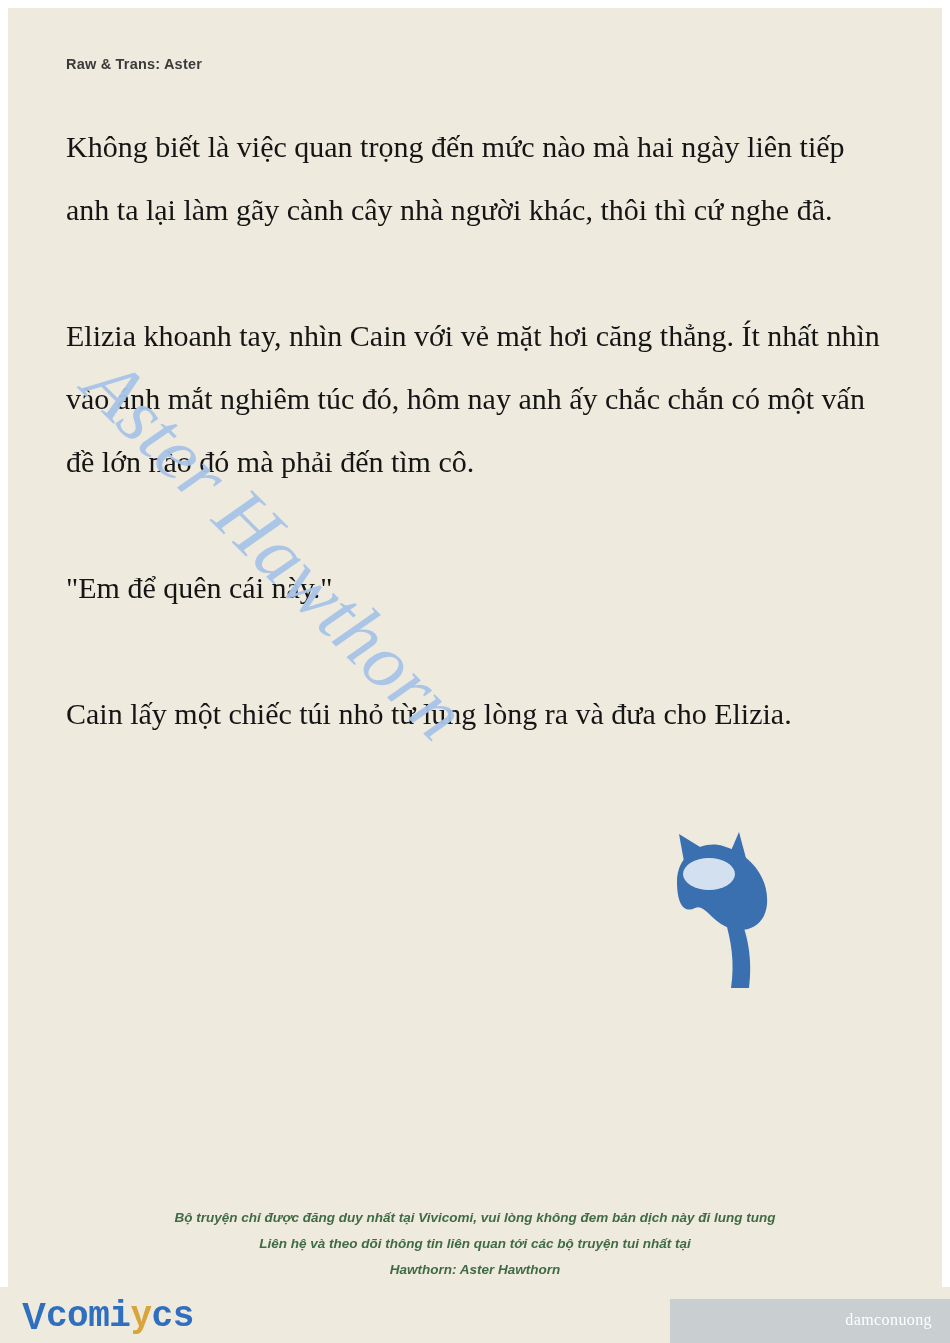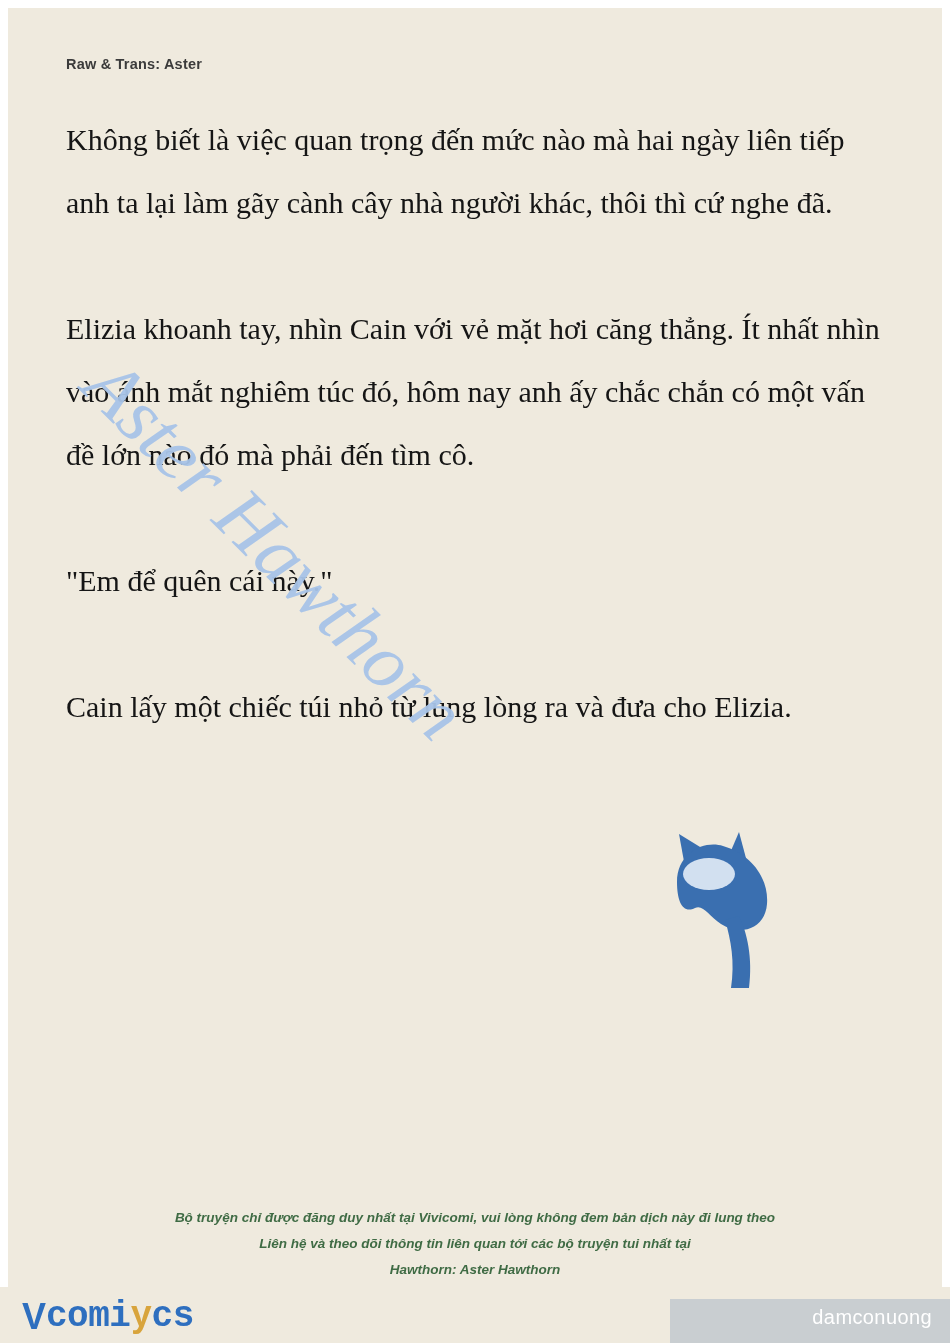--- a/index.html
+++ b/index.html
@@ -43,21 +43,21 @@
     top: 56px;
     font-size: 14.5px;
     font-weight: bold;
     color: #3b3b3b;
     letter-spacing: 0.2px;
   }
 
   .body-text {
     position: absolute;
     left: 66px;
-    top: 108px;
+    top: 115px;
     width: 815px;
     font-family: "Liberation Serif", serif;
     font-size: 30px;
     line-height: 63px;
     color: #151515;
   }
   .body-text p {
     margin: 0 0 63px 0;
   }
   .body-text p:last-child {
@@ -134,22 +134,22 @@
     line-height: 1;
     letter-spacing: -0.5px;
   }
   .brand-y {
     color: #d8a43c;
   }
   .bottom-right-label {
     position: absolute;
     right: 18px;
     bottom: 14px;
-    font-family: Liberation Sans, sans-serif;
-    font-size: 20px;
+    font-family: Liberation Serif, serif;
+    font-size: 16px;
     color: #ffffff;
     letter-spacing: 0.4px;
   }
   .bottom-right-bg {
     position: absolute;
     right: 0;
     bottom: 0;
     width: 280px;
     height: 44px;
     background: #a9b7c6;
@@ -180,21 +180,21 @@
     <svg viewBox="0 0 120 180" width="120" height="180" aria-hidden="true">
       <path d="M20 55 L14 22 L40 38 Z" fill="#3a6fb0"></path>
       <path d="M62 48 L74 20 L82 50 Z" fill="#3a6fb0"></path>
       <path d="M12 70 C12 40 40 28 58 34 C86 42 104 66 102 92 C100 118 74 124 56 112 C44 104 38 92 30 96 C18 102 12 90 12 70 Z" fill="#3a6fb0"></path>
       <path d="M60 108 C66 128 70 150 66 176 L84 176 C88 146 82 120 74 104 Z" fill="#3a6fb0"></path>
       <ellipse cx="44" cy="62" rx="26" ry="16" fill="#e3ecf7" opacity="0.9"></ellipse>
     </svg>
   </div>
 
   <div class="footer-notes">
-    <div>Bộ truyện chỉ được đăng duy nhất tại Vivicomi, vui lòng không đem bản dịch này đi lung theo</div>
+    <div>Bộ truyện chỉ được đăng duy nhất tại Vivicomi, vui lòng không đem bản dịch này đi lung tung</div>
     <div>Liên hệ và theo dõi thông tin liên quan tới các bộ truyện tui nhất tại</div>
     <div>Hawthorn: Aster Hawthorn</div>
   </div>
 
   <div class="bottom-bar">
     <div class="bottom-right-bg"></div>
     <div class="brand-logo">
       <span class="brand-v">V</span>
       <span class="brand-rest">comi</span>
       <span class="brand-rest brand-y">y</span>

